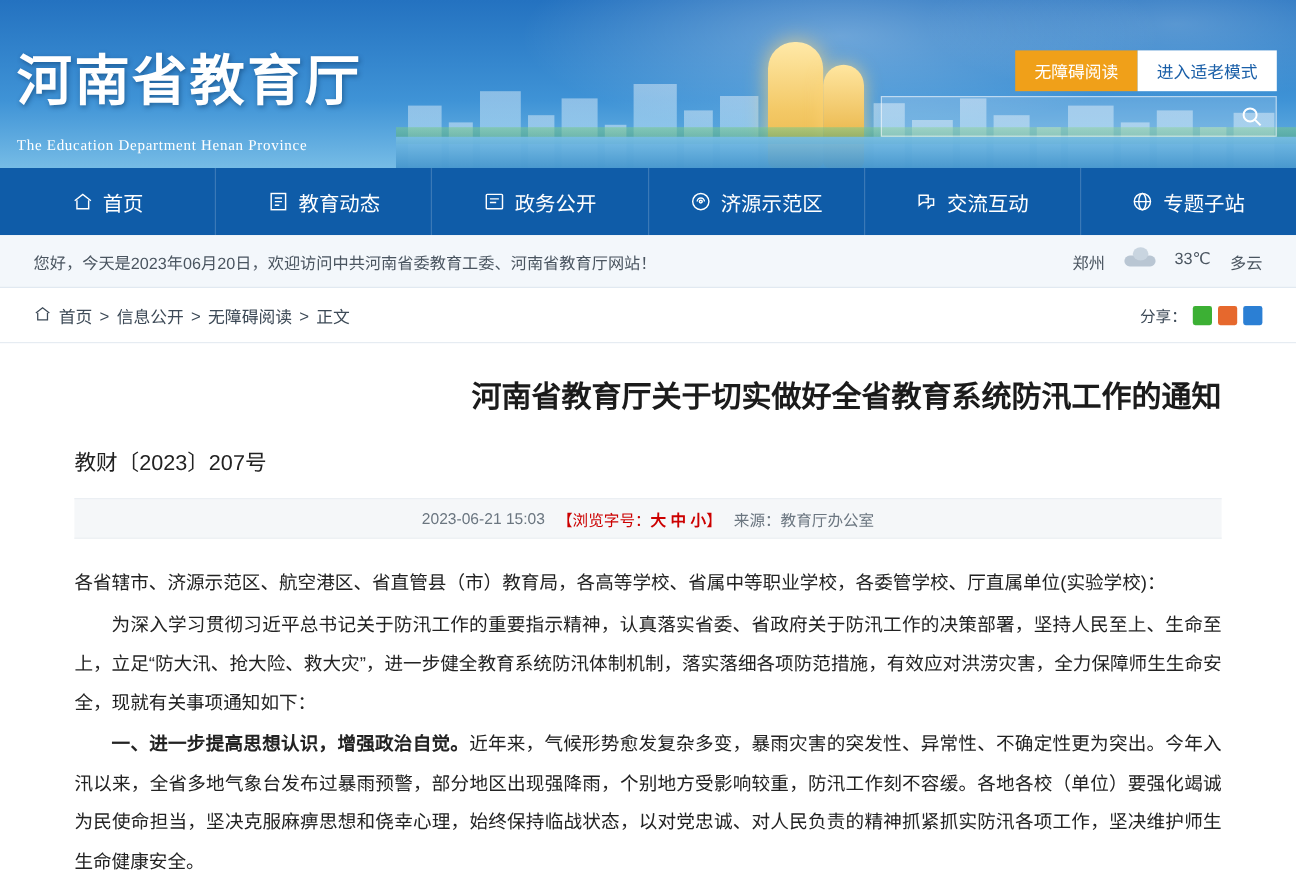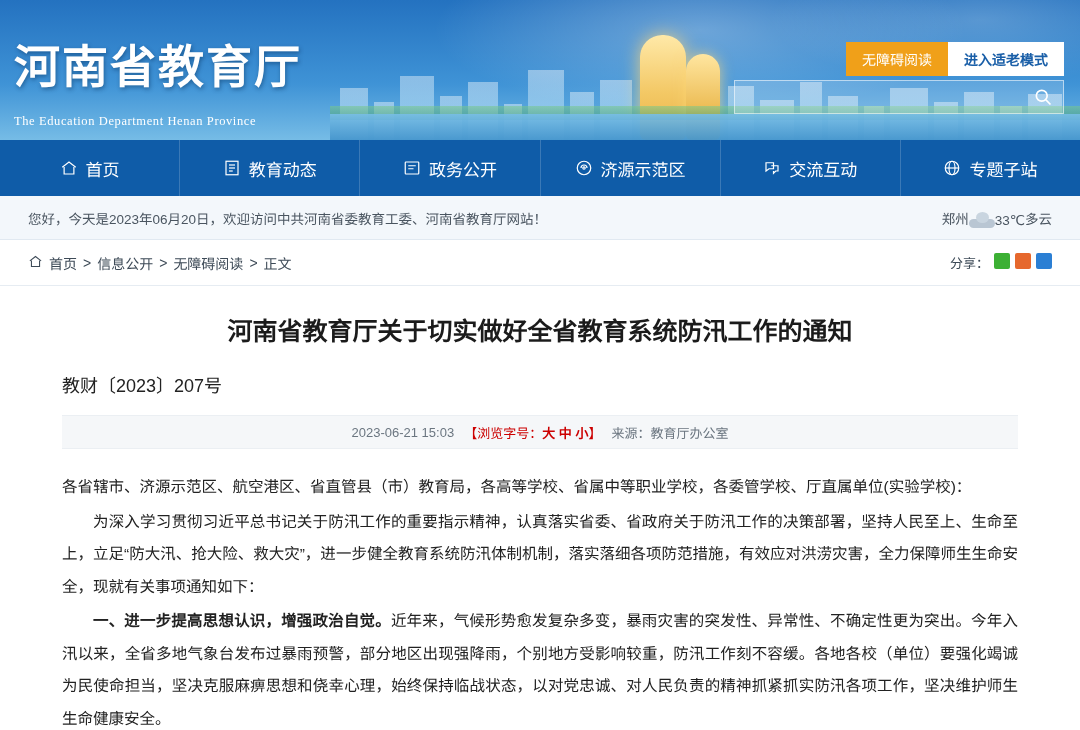--- a/index.html
+++ b/index.html
@@ -85,21 +85,20 @@
     padding: 7px 16px;
     white-space: nowrap;
     margin-left: 31px;
   }
   .btn-elder {
     background: #ffffff;
     color: #1a5fa8;
     font-size: 14px;
     padding: 7px 16px;
     white-space: nowrap;
-    font-weight: bold;
   }
   .searchbar {
     position: absolute; right: 16px; top: 80px;
     width: 330px; height: 34px;
     background: rgba(255,255,255,0.18);
     border: 1px solid rgba(255,255,255,0.55);
     display: flex; align-items: center;
   }
   .searchbar input {
     flex: 1; height: 100%;
@@ -135,21 +134,21 @@
   
   .welcome {
     width: 1080px; height: 44px;
     background: #f3f7fb;
     border-bottom: 1px solid #e1e9f1;
     display: flex; align-items: center; justify-content: space-between;
     padding: 0 28px;
     color: #4a5560;
     font-size: 13.5px;
   }
-  .weather { display: flex; align-items: flex-end; gap: 0; }
+  .weather { display: flex; align-items: flex-start; gap: 16px; }
   .cloud-ico {
     width: 26px; height: 14px; position: relative; display: inline-block;
   }
   .cloud-ico:before {
     content: ""; position: absolute; left: 0; bottom: 0;
     width: 26px; height: 9px; background: #b9c6d3; border-radius: 6px;
   }
   .cloud-ico:after {
     content: ""; position: absolute; left: 7px; bottom: 5px;
     width: 13px; height: 11px; background: #c9d5e0; border-radius: 50%;
@@ -158,30 +157,30 @@
   
   .crumbwrap {
     width: 1080px; height: 46px;
     display: flex; align-items: center; justify-content: space-between;
     padding: 0 28px;
     border-bottom: 1px solid #e6ecf2;
     font-size: 14px;
     color: #3d4a57;
   }
   .crumb { display: flex; align-items: center; gap: 6px; white-space: nowrap; }
-  .share { display: flex; align-items: flex-start; gap: 5px; font-size: 13px; color: #3d4a57; }
+  .share { display: flex; align-items: center; gap: 5px; font-size: 13px; color: #3d4a57; }
   .sq { width: 16px; height: 16px; border-radius: 2px; display: inline-block; }
 
   
   .article {
     width: 1080px;
     padding: 28px 62px 0 62px;
   }
   .title {
-    text-align: center;
+    text-align: right;
     font-size: 25px;
     font-weight: bold;
     color: #1b1b1b;
     line-height: 1.4;
     font-family: "Liberation Sans", sans-serif;
   }
   .docnum {
     text-align: left;
     margin-top: 22px;
     font-size: 18px;

